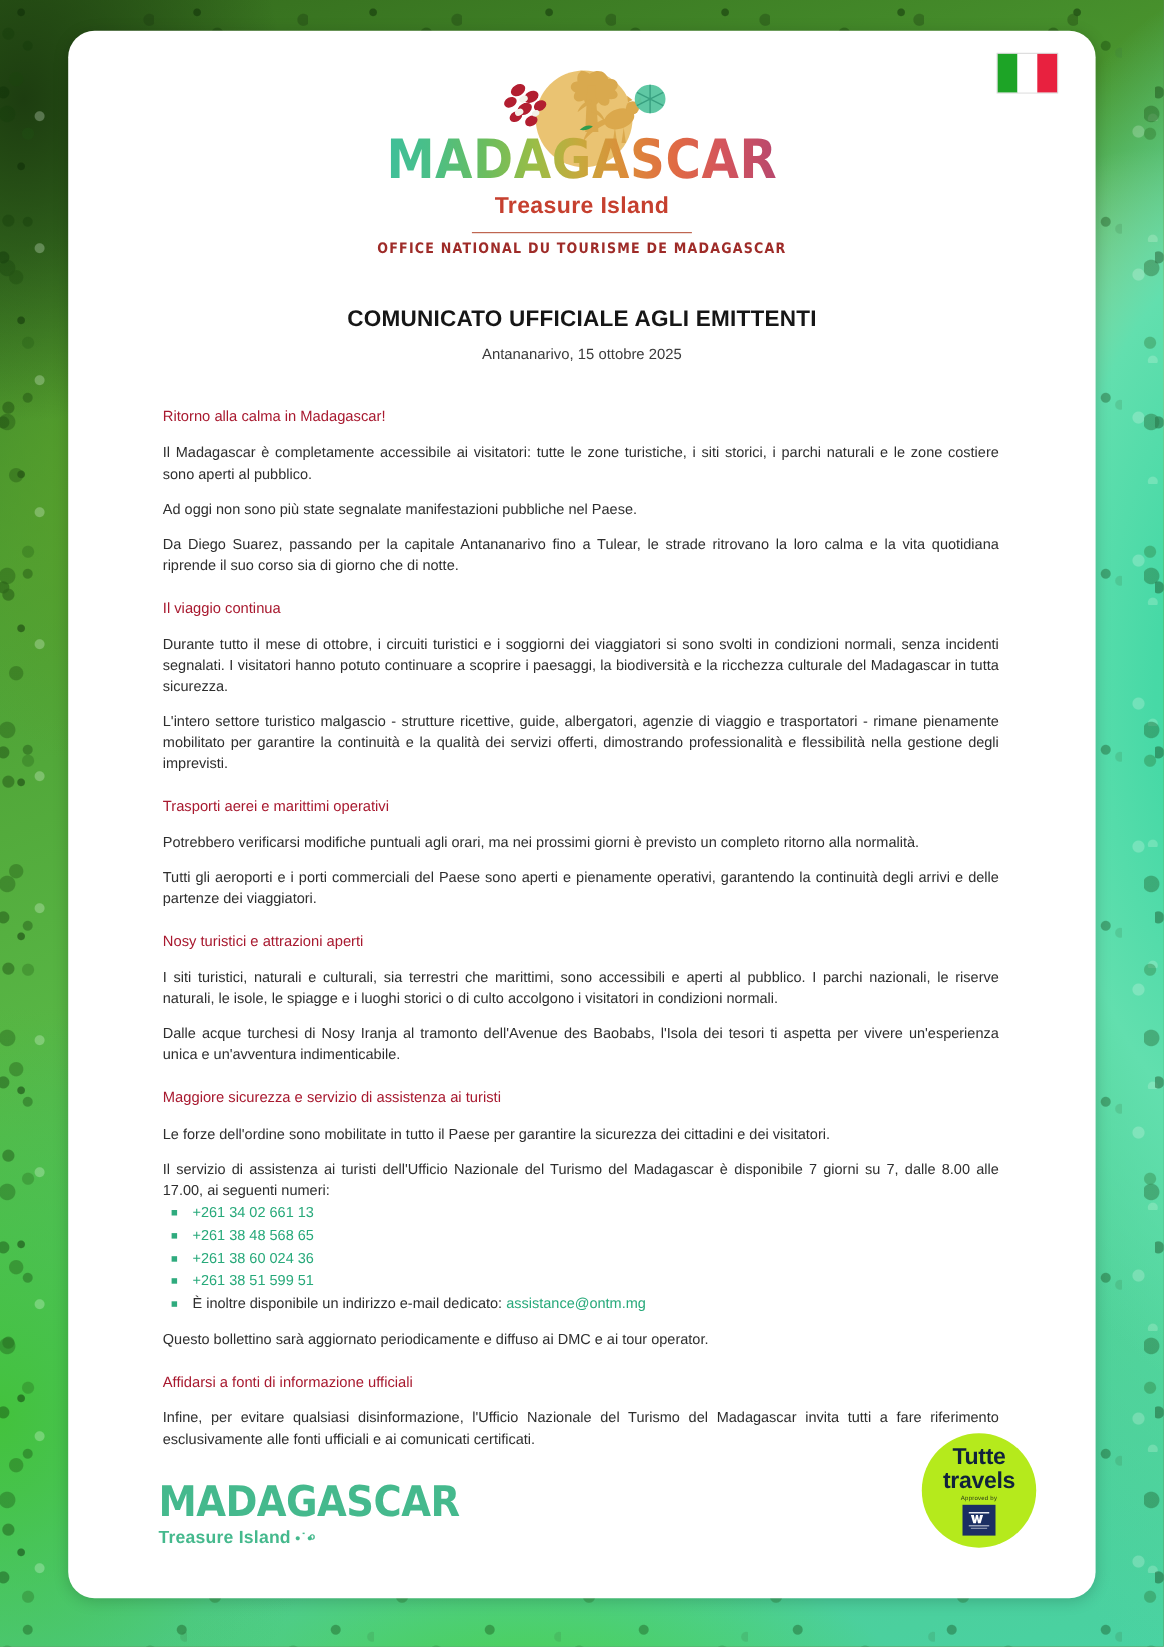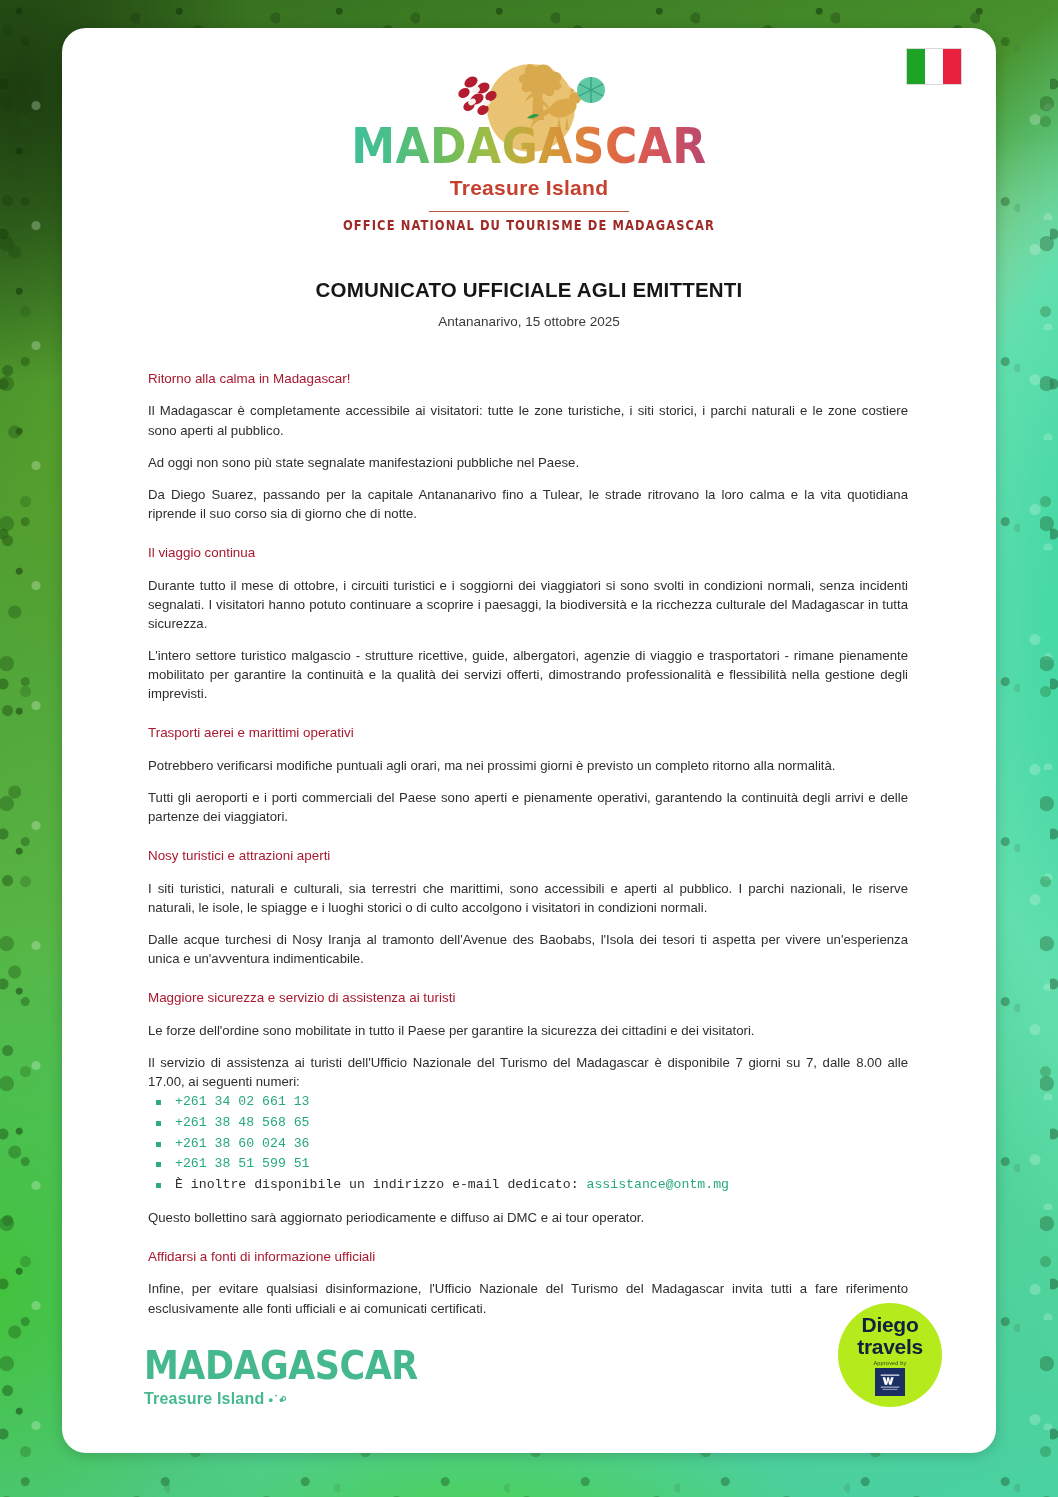--- a/index.html
+++ b/index.html
@@ -177,21 +177,20 @@
   #contact-list {
     list-style: none;
     margin: 2px 0 13px 0;
     padding: 0;
   }
   #contact-list li {
     position: relative;
     padding-left: 27px;
     margin-bottom: 2px;
     line-height: 1.42;
-    font-family: Liberation Mono, monospace;
   }
   #contact-list li::before {
     content: "";
     position: absolute;
     left: 8px;
     top: 7px;
     width: 5px;
     height: 5px;
     background: #2fab7e;
   }
@@ -395,21 +394,21 @@
     <div id="footer-logo">
       <div>
         <span id="footer-logo-word">MADAGASCAR</span>
       </div>
       <div id="footer-logo-tag">
         <span>Treasure Island</span><span class="footer-dots">•˙•ͦ</span>
       </div>
     </div>
 
     <div id="safe-travels">
-      <div class="st-line">Diego</div>
+      <div class="st-line">Tutte</div>
       <div class="st-line">travels</div>
       <div class="st-sub">Approved by</div>
       <div id="wttc-mark" title="WORLD TRAVEL &amp; TOURISM COUNCIL">
         <svg viewBox="0 0 30 28" width="28" height="26" aria-hidden="true">
           <rect x="0" y="0" width="30" height="28" fill="#1b2f63"></rect>
           <g fill="#ffffff">
             <path d="M5 6h20v1.4H5z" opacity=".9"></path>
             <path d="M7 9h3l1 5 1-5h2l1 5 1-5h3l-2.4 8h-2.6l-1-4.6L12 17H9.4z"></path>
             <rect x="5" y="19" width="20" height="1" opacity=".8"></rect>
             <rect x="7" y="21.4" width="16" height="1" opacity=".6"></rect>

